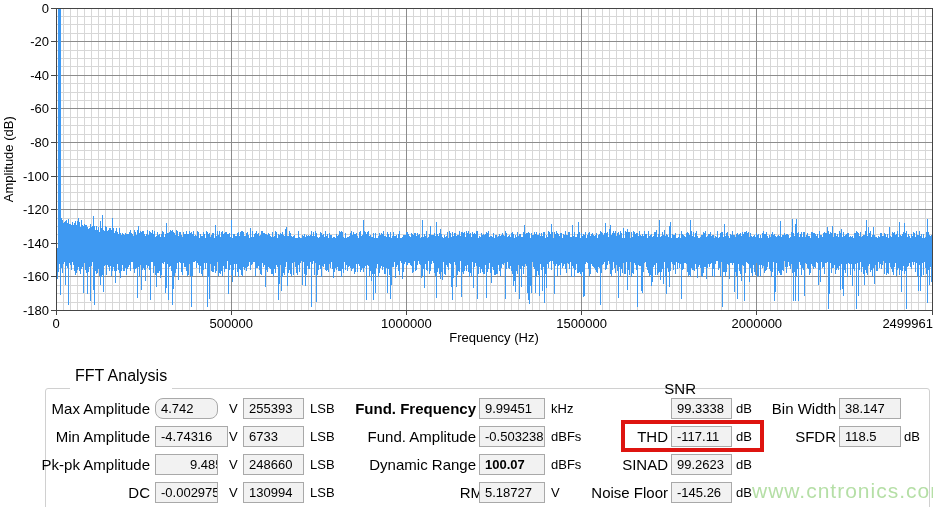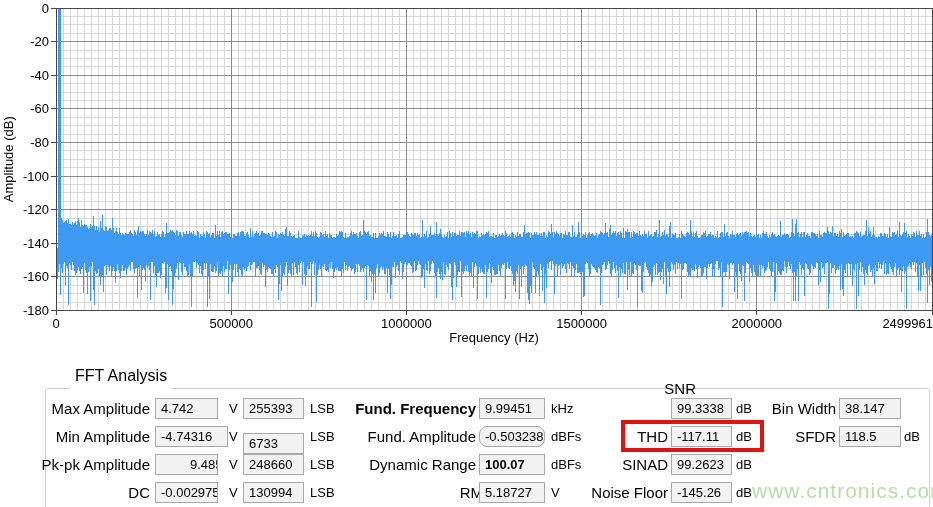--- a/index.html
+++ b/index.html
@@ -45,44 +45,44 @@
         <text x="933" y="327.5" text-anchor="end" font-size="13" font-family="&quot;Liberation Sans&quot;,sans-serif" fill="#000">2499961</text>
         <text x="13" y="159.25" text-anchor="middle" font-size="13" font-family="&quot;Liberation Sans&quot;,sans-serif" fill="#000" transform="rotate(-90 13 159.25)">Amplitude (dB)</text>
         <text x="494" y="341.5" text-anchor="middle" font-size="13" font-family="&quot;Liberation Sans&quot;,sans-serif" fill="#000">Frequency (Hz)</text>
       </svg></div>
 
   <div class="groupbox" style="left:45px;top:388px;width:883px;height:126px;"></div>
   <div class="legend" style="left:70px;top:368px;">FFT Analysis</div>
 
   <div id="fields">
       <div class="flabel" style="left: 36px; top: 398px; width: 114px;">Max Amplitude</div>
-      <div class="vbox" style="left: 155px; top: 398px; width: 63px;">4.742</div>
+      <div class="vbox" style="left: 155px; top: 398px; width: 63px; border-radius: 8px;">4.742</div>
       <div class="funit" style="left: 229px; top: 398px;">V</div>
       <div class="vbox" style="left: 243px; top: 398px; width: 61px;">255393</div>
       <div class="funit" style="left: 310px; top: 398px;">LSB</div>
       <div class="flabel" style="left: 36px; top: 426px; width: 114px;">Min Amplitude</div>
       <div class="vbox" style="left: 155px; top: 426px; width: 73px;">-4.74316</div>
       <div class="funit" style="left: 229px; top: 426px;">V</div>
-      <div class="vbox" style="left: 243px; top: 426px; width: 61px; margin-top: 7px;">6733</div>
+      <div class="vbox" style="left: 243px; top: 426px; width: 61px;">6733</div>
       <div class="funit" style="left: 310px; top: 426px;">LSB</div>
       <div class="flabel" style="left: 36px; top: 454px; width: 114px;">Pk-pk Amplitude</div>
       <div class="vbox" style="left: 155px; top: 454px; width: 63px; padding-left: 34px;">9.48563</div>
       <div class="funit" style="left: 229px; top: 454px;">V</div>
       <div class="vbox" style="left: 243px; top: 454px; width: 61px;">248660</div>
       <div class="funit" style="left: 310px; top: 454px;">LSB</div>
       <div class="flabel" style="left: 36px; top: 482px; width: 114px;">DC</div>
       <div class="vbox" style="left: 155px; top: 482px; width: 63px;">-0.002975</div>
       <div class="funit" style="left: 229px; top: 482px;">V</div>
       <div class="vbox" style="left: 243px; top: 482px; width: 61px;">130994</div>
       <div class="funit" style="left: 310px; top: 482px;">LSB</div>
       <div class="flabel" style="left: 348px; top: 398px; width: 128px; font-weight: bold;">Fund. Frequency</div>
       <div class="vbox" style="left: 479px; top: 398px; width: 66px;">9.99451</div>
       <div class="funit" style="left: 551px; top: 398px;">kHz</div>
       <div class="flabel" style="left: 348px; top: 426px; width: 128px;">Fund. Amplitude</div>
-      <div class="vbox" style="left: 479px; top: 426px; width: 66px; border-radius: 8px;">-0.503238</div>
+      <div class="vbox" style="left: 479px; top: 426px; width: 66px;">-0.503238</div>
       <div class="funit" style="left: 551px; top: 426px;">dBFs</div>
       <div class="flabel" style="left: 348px; top: 454px; width: 128px;">Dynamic Range</div>
       <div class="vbox" style="left: 479px; top: 454px; width: 66px; font-weight: bold;">100.07</div>
       <div class="funit" style="left: 551px; top: 454px;">dBFs</div>
       <div class="flabel" style="left: 365px; top: 482px; width: 128px;">RMS</div>
       <div class="vbox" style="left: 479px; top: 482px; width: 66px;">5.18727</div>
       <div class="funit" style="left: 551px; top: 482px;">V</div>
       <div class="flabel" style="left: 566px; top: 378px; width: 102px; margin-left: 28px;">SNR</div>
       <div class="vbox" style="left: 671px; top: 398px; width: 61px;">99.3338</div>
       <div class="funit" style="left: 736px; top: 398px;">dB</div>

